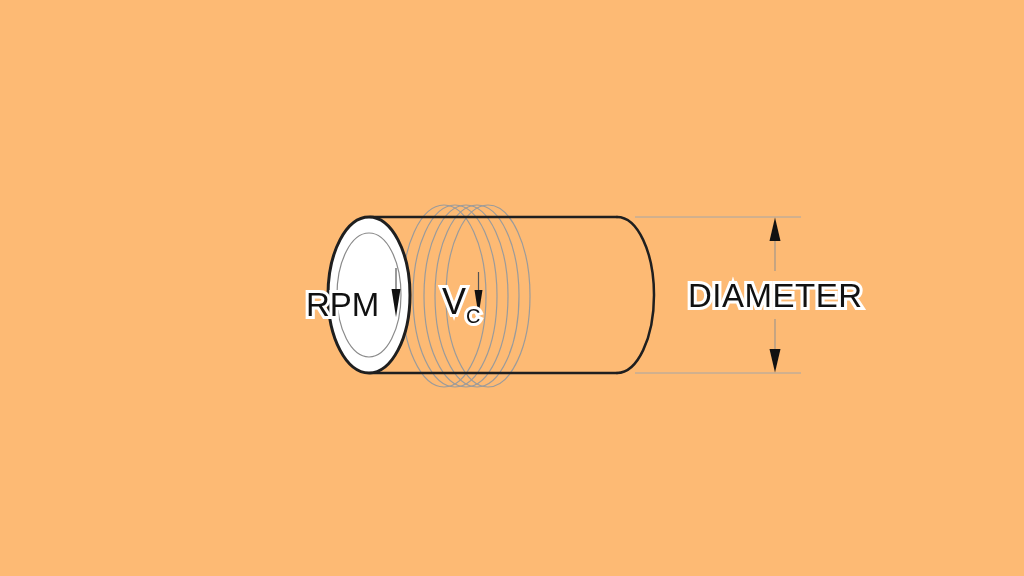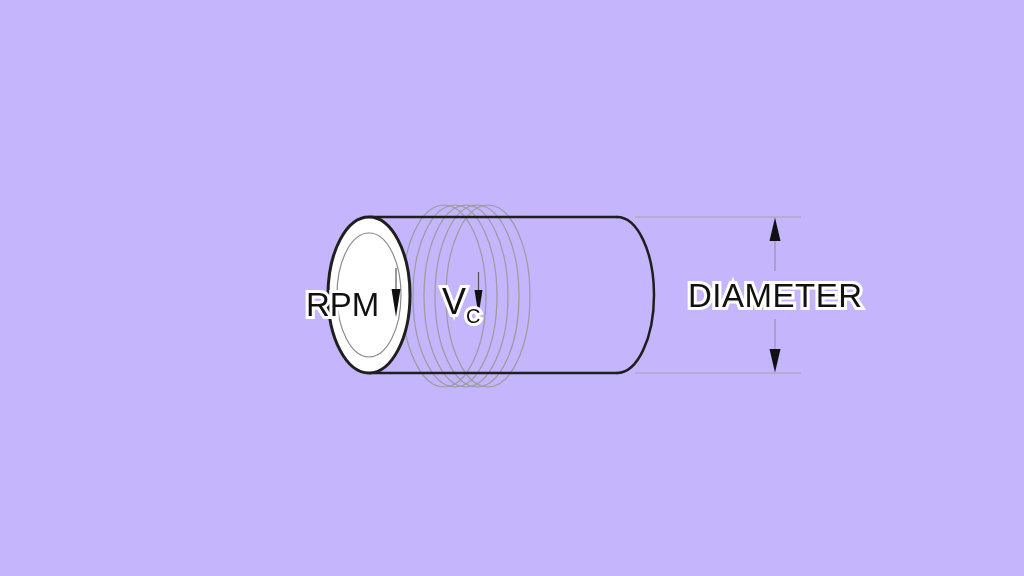--- a/index.html
+++ b/index.html
@@ -8,21 +8,21 @@
     background: #ffffff;
     width: 1024px;
     height: 576px;
     overflow: hidden;
     font-family: "Liberation Sans", sans-serif;
   }
   .stage {
     position: relative;
     width: 1024px;
     height: 576px;
-    background: #c4b5fd;
+    background: #fdba74;
   }
   svg { display: block; }
 
   .outline-thick {
     fill: #ffffff;
     stroke: #1f1f1f;
     stroke-width: 3;
   }
   .outline {
     fill: none;

